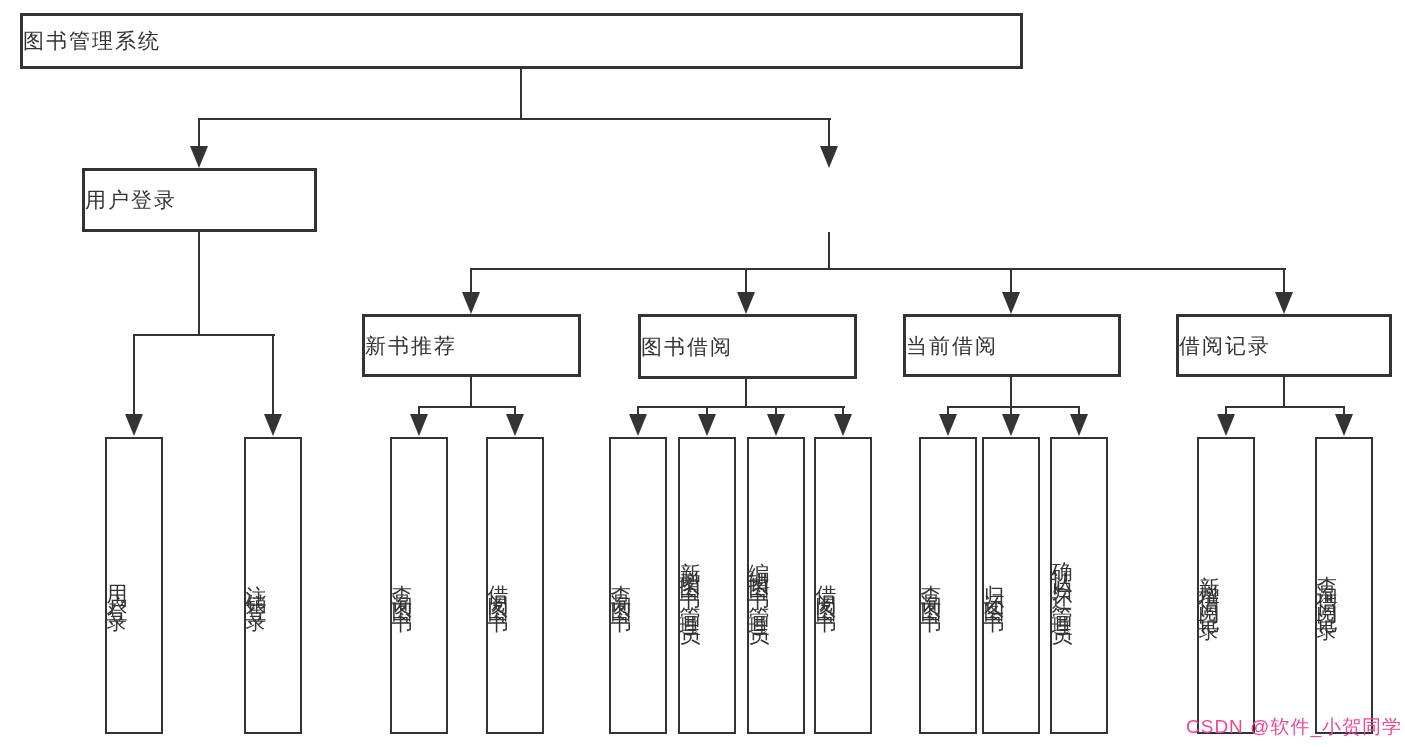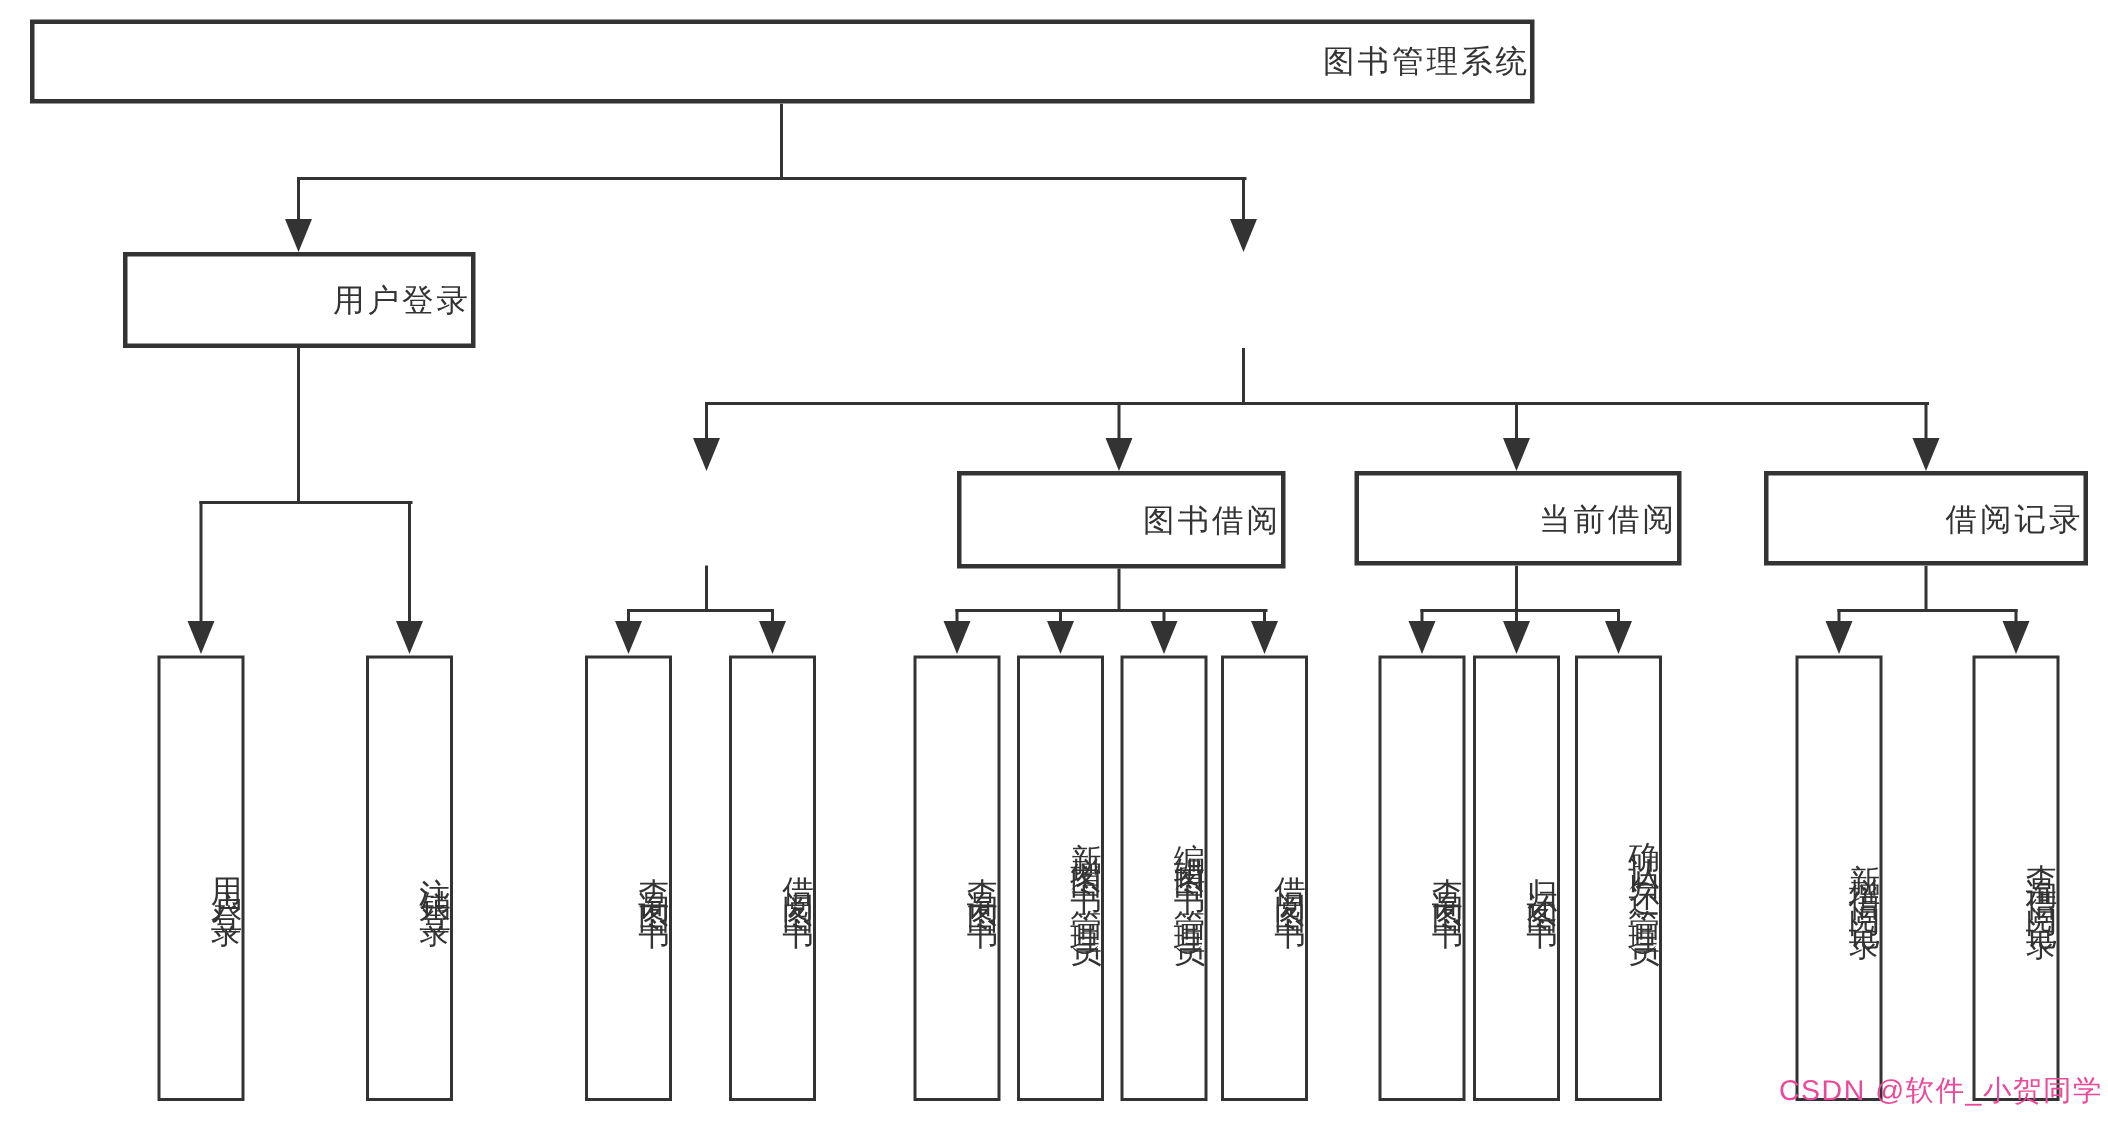--- a/index.html
+++ b/index.html
@@ -2,21 +2,21 @@
 <html><head>
 <meta charset="utf-8">
 <style>
   html,body{margin:0;padding:0;background:#fff;}
   #stage{
     position:relative;width:1405px;height:747px;background:#fff;overflow:hidden;
     font-family:"Liberation Sans",sans-serif;color:#333;
   }
   .node{
     position:absolute;background:#fff;border:3px solid #333;box-sizing:border-box;
-    display:flex;align-items:center;justify-content:flex-end;z-index:2;
+    display:flex;align-items:center;justify-content:flex-start;z-index:2;
   }
   .leaf{border-width:2px;}
   .hlabel{font-size:21px;letter-spacing:2px;white-space:nowrap;}
   .vtext{
     writing-mode:vertical-rl;font-size:21px;letter-spacing:9px;line-height:1;
     white-space:nowrap;
   }
   .line{position:absolute;background:#333;z-index:1;}
   .arrow{
     position:absolute;width:0;height:0;z-index:1;
@@ -34,24 +34,27 @@
 <div id="stage">
 
   <div class="node" style="left:20px;top:13px;width:1003px;height:56px;">
     <span class="hlabel">图书管理系统</span>
   </div>
 
   <div class="node" style="left:82px;top:168px;width:235px;height:64px;">
     <span class="hlabel">用户登录</span>
   </div>
 
+  <div class="node" style="left:362px;top:314px;width:219px;height:63px;">
+    <span class="hlabel">新书推荐</span>
+  </div>
   <div class="node" style="left:638px;top:314px;width:219px;height:65px;">
     <span class="hlabel">图书借阅</span>
   </div>
-  <div class="node" style="left:903px;top:314px;width:218px;height:63px;padding-left:24px;">
+  <div class="node" style="left:903px;top:314px;width:218px;height:63px;">
     <span class="hlabel">当前借阅</span>
   </div>
   <div class="node" style="left:1176px;top:314px;width:216px;height:63px;">
     <span class="hlabel">借阅记录</span>
   </div>
 
   <div class="node leaf" style="left:105px;top:437px;width:58px;height:297px;">
     <div class="vtext">用户登录</div>
   </div>
   <div class="node leaf" style="left:244px;top:437px;width:58px;height:297px;">

